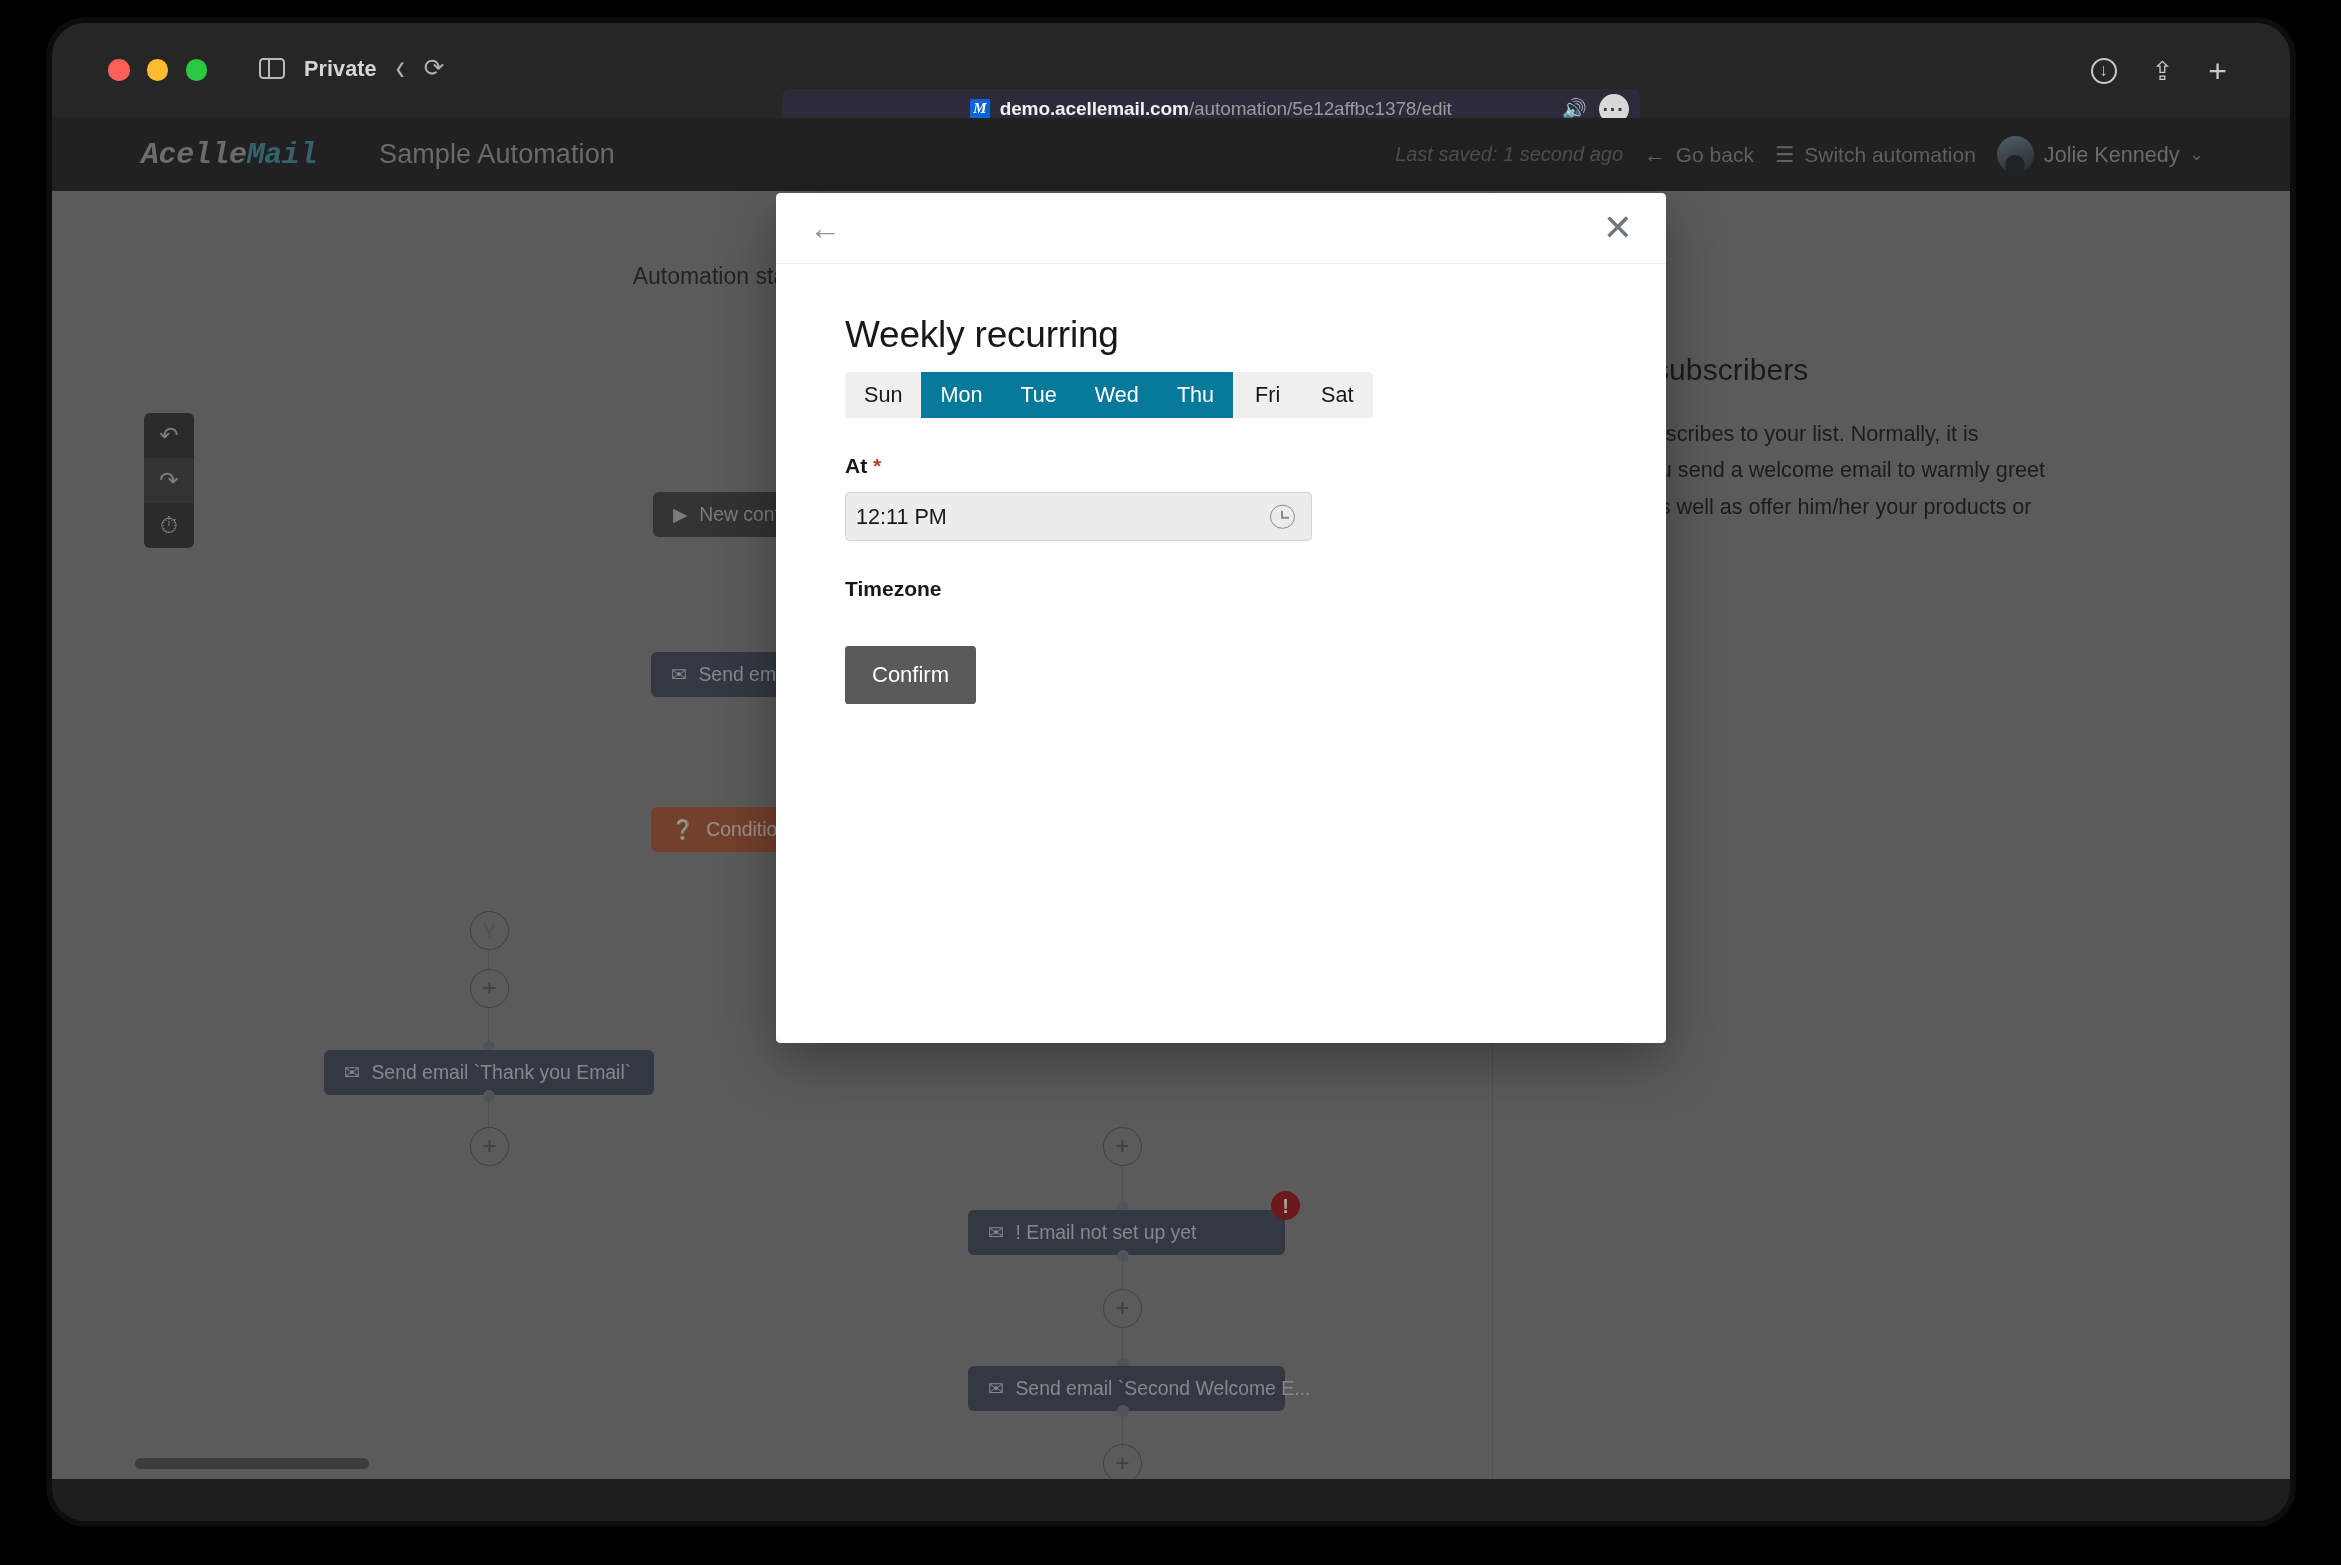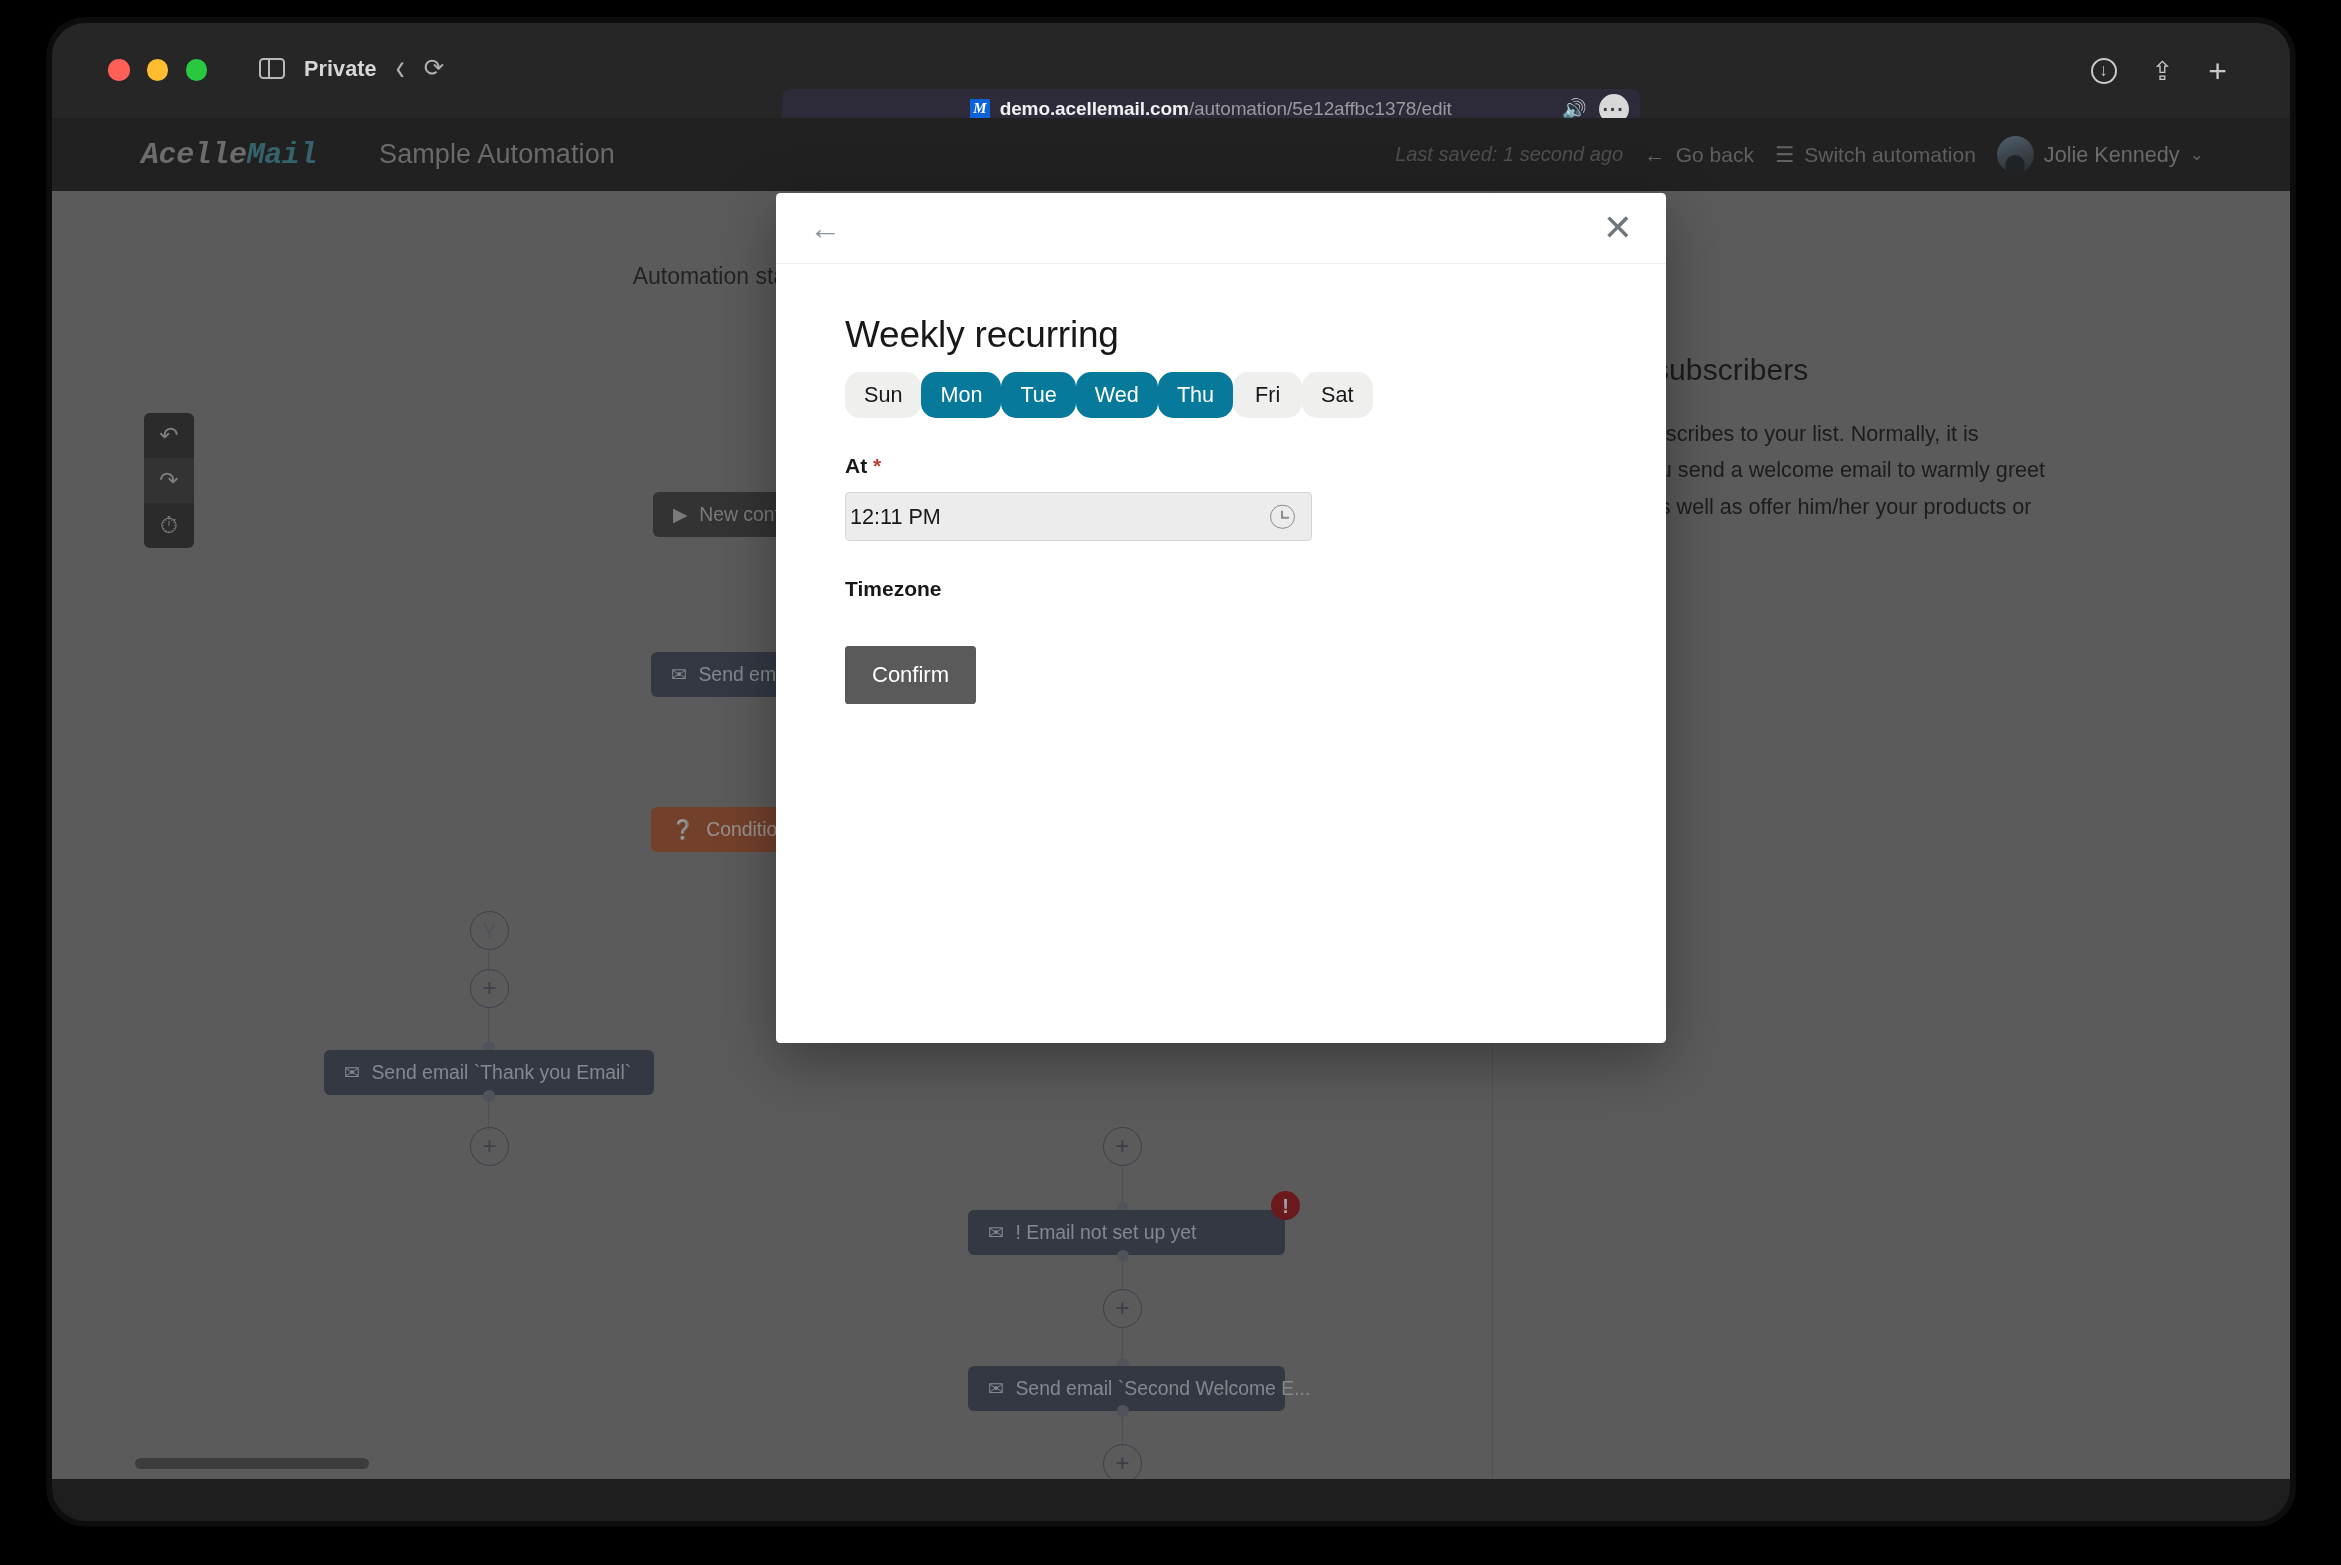--- a/index.html
+++ b/index.html
@@ -277,33 +277,33 @@
   }
   .req { color: #c0392b; }
 
   .day-group {
     margin-top: 16px; display: inline-flex;
     border-radius: 3.6px; overflow: hidden;
   }
   .day {
     padding: 0 19px; height: 46px; min-width: 69px;
     display: flex; align-items: center; justify-content: center;
-    font-size: 21.6px; color: #17181a; background: #efefed; border-radius: 15px;
+    font-size: 21.6px; color: #17181a; background: #efefed;
   }
   .day.sel { background: #07799a; color: #fff; }
 
   .input-wrap {
     margin-top: 14.4px; position: relative;
     width: 467px; height: 49px;
   }
   .time-input {
     width: 100%; height: 100%;
     background: #ececec; border: 1.4px solid #d4d4d4; border-radius: 4.3px;
     font-size: 21.6px; color: #17181a;
-    padding: 0 4px; font-family: "Liberation Sans", sans-serif;
+    padding: 0 10px; font-family: "Liberation Sans", sans-serif;
   }
   .clock-icon {
     position: absolute; right: 17.3px; top: 50%; transform: translateY(-50%);
     width: 24.5px; height: 24.5px; border: 1.4px solid #8b8b8b; border-radius: 50%;
   }
   .clock-icon::before, .clock-icon::after {
     content: ""; position: absolute; background: #8b8b8b;
   }
   .clock-icon::before { left: 10px; top: 5px; width: 1.4px; height: 8px; }
   .clock-icon::after { left: 10.8px; top: 11.5px; width: 6.5px; height: 1.4px; }

